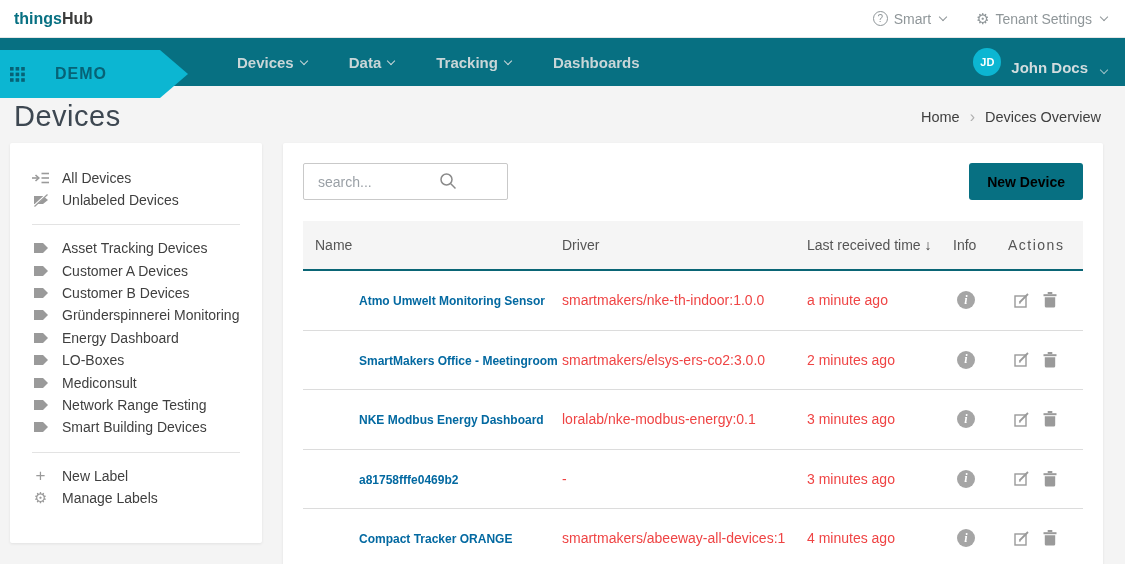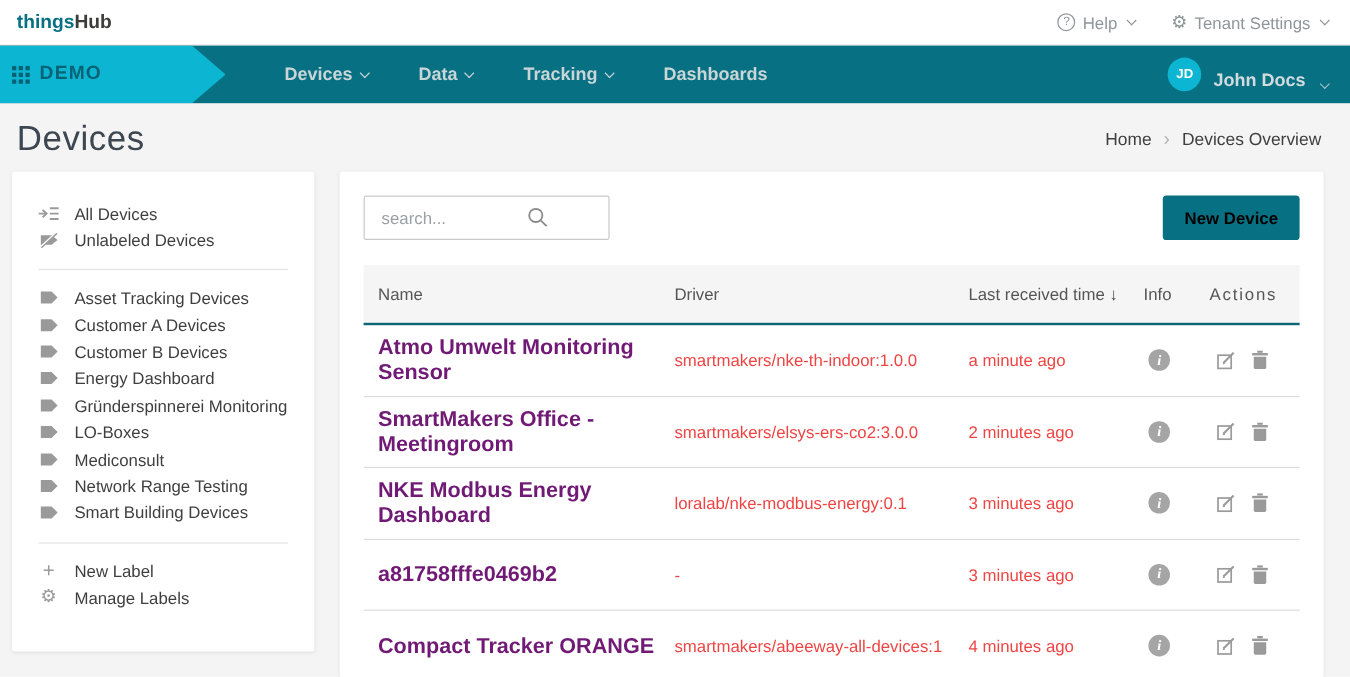--- a/index.html
+++ b/index.html
@@ -12,21 +12,21 @@
   .logo .p1 { color:#077082; }
   .logo .p2 { color:#3c3c3b;text-align:right; }
   .topbar-right { margin-left:auto; display:flex; align-items:center; gap:30px; color:#8f9699; font-size:14px; }
   .top-menu { display:flex; align-items:center; gap:6px; cursor:pointer; }
   .qcircle { width:15px; height:15px; border:1px solid #8f9699; border-radius:50%; font-size:10px; display:flex; align-items:center; justify-content:center; }
   .gear-glyph { font-size:15px; line-height:1; }
   .chev { display:inline-block; width:6px; height:6px; border-right:1.5px solid currentColor; border-bottom:1.5px solid currentColor; transform:rotate(45deg); margin-left:3px; margin-bottom:3px; }
 
   
   .navbar { height:48px; background:#077082; display:flex; align-items:center; position:relative; }
-  .tenant-tab { position:absolute; left:0; top:0; width:188px; height:48px; background:#0cb6d2; clip-path:polygon(0 0,160px 0,188px 50%,160px 100%,0 100%); display:flex; align-items:center; padding-left:10px; color:#076276; cursor:pointer; }
+  .tenant-tab { position:absolute; left:0; top:12px; width:188px; height:48px; background:#0cb6d2; clip-path:polygon(0 0,160px 0,188px 50%,160px 100%,0 100%); display:flex; align-items:center; padding-left:10px; color:#076276; cursor:pointer;gap:22px; }
   .tenant-tab .tname { font-weight:bold; font-size:16px; letter-spacing:1px; margin-left:8px; }
   .nav-items { display:flex; align-items:center; gap:42px; margin-left:237px; }
   .nav-item { color:#c9d6d8; font-size:15px; font-weight:bold; cursor:pointer; display:flex; align-items:center; }
   .nav-item .chev { margin-left:7px; }
   .nav-user { margin-left:auto; margin-right:18px; display:flex; align-items:flex-end; gap:10px; cursor:pointer; }
   .avatar { width:28px; height:28px; border-radius:50%; background:#0cb6d2; color:#fff; font-size:11px; font-weight:bold; display:flex; align-items:center; justify-content:center; }
   .user-name { color:#d2dcde; font-size:15px; font-weight:bold; }
   .nav-user .chev { color:#9fc2c8; }
 
   
@@ -58,35 +58,35 @@
 
   .table { margin-top:21px; }
   .trow { display:grid; grid-template-columns:259px 245px 146px 55px 72px; align-items:center; }
   .thead { background:#f5f5f5; height:50px; border-bottom:2px solid #0a6575; color:#555; font-size:14px; }
   .thead .cell-name { padding-left:12px; }
   .th-sort { cursor:pointer; }
   .sort-arrow { margin-left:4px; color:#444; }
   .th-actions { letter-spacing:1.5px; }
   .tbody .trow { height:59.5px; border-bottom:1px solid #dcdcdc; }
   .cell-name { padding-left:12px; }
-  .dev-link { color:#701a75; font-weight:bold; font-size:18px; cursor:pointer; }
+  .dev-link { color:#0369a1; font-weight:bold; font-size:12px; cursor:pointer;margin-left:44px; }
   .cell-driver, .cell-time { font-size:14px; color:#ef4444; }
   .info-badge { width:18px; height:18px; border-radius:50%; background:#a5a5a5; color:#fff; font-family:"Liberation Serif", serif; font-style:italic; font-weight:bold; font-size:12px; display:flex; align-items:center; justify-content:center; cursor:pointer; margin-left:4px; }
   .cell-actions { display:flex; align-items:center; gap:12px; padding-left:6px; }
   .act { cursor:pointer; display:flex; align-items:center; }
 </style>
 </head>
 <body>
 
 <div class="topbar">
   <div class="logo"><span class="p1">things</span><span class="p2">Hub</span></div>
   <div class="topbar-right">
     <div class="top-menu">
       <span class="qcircle">?</span>
-      <span>Help</span>
+      <span>Smart</span>
       <span class="chev"></span>
     </div>
     <div class="top-menu">
       <span class="gear-glyph">⚙</span>
       <span>Tenant Settings</span>
       <span class="chev"></span>
     </div>
   </div>
 </div>
 
@@ -194,29 +194,29 @@
             </svg>
     </span>
     <span class="lbl">Customer B Devices</span>
   </div>
         <div class="side-item">
     <span class="ic">
       <svg width="16" height="12" viewBox="0 0 16 12">
               <polygon points="1,1 10,1 15,6 10,11 1,11" fill="currentColor"></polygon>
             </svg>
     </span>
+    <span class="lbl">Gründerspinnerei Monitoring</span>
+  </div>
+        <div class="side-item">
+    <span class="ic">
+      <svg width="16" height="12" viewBox="0 0 16 12">
+              <polygon points="1,1 10,1 15,6 10,11 1,11" fill="currentColor"></polygon>
+            </svg>
+    </span>
     <span class="lbl">Energy Dashboard</span>
-  </div>
-        <div class="side-item">
-    <span class="ic">
-      <svg width="16" height="12" viewBox="0 0 16 12">
-              <polygon points="1,1 10,1 15,6 10,11 1,11" fill="currentColor"></polygon>
-            </svg>
-    </span>
-    <span class="lbl">Gründerspinnerei Monitoring</span>
   </div>
         <div class="side-item">
     <span class="ic">
       <svg width="16" height="12" viewBox="0 0 16 12">
               <polygon points="1,1 10,1 15,6 10,11 1,11" fill="currentColor"></polygon>
             </svg>
     </span>
     <span class="lbl">LO-Boxes</span>
   </div>
         <div class="side-item">

